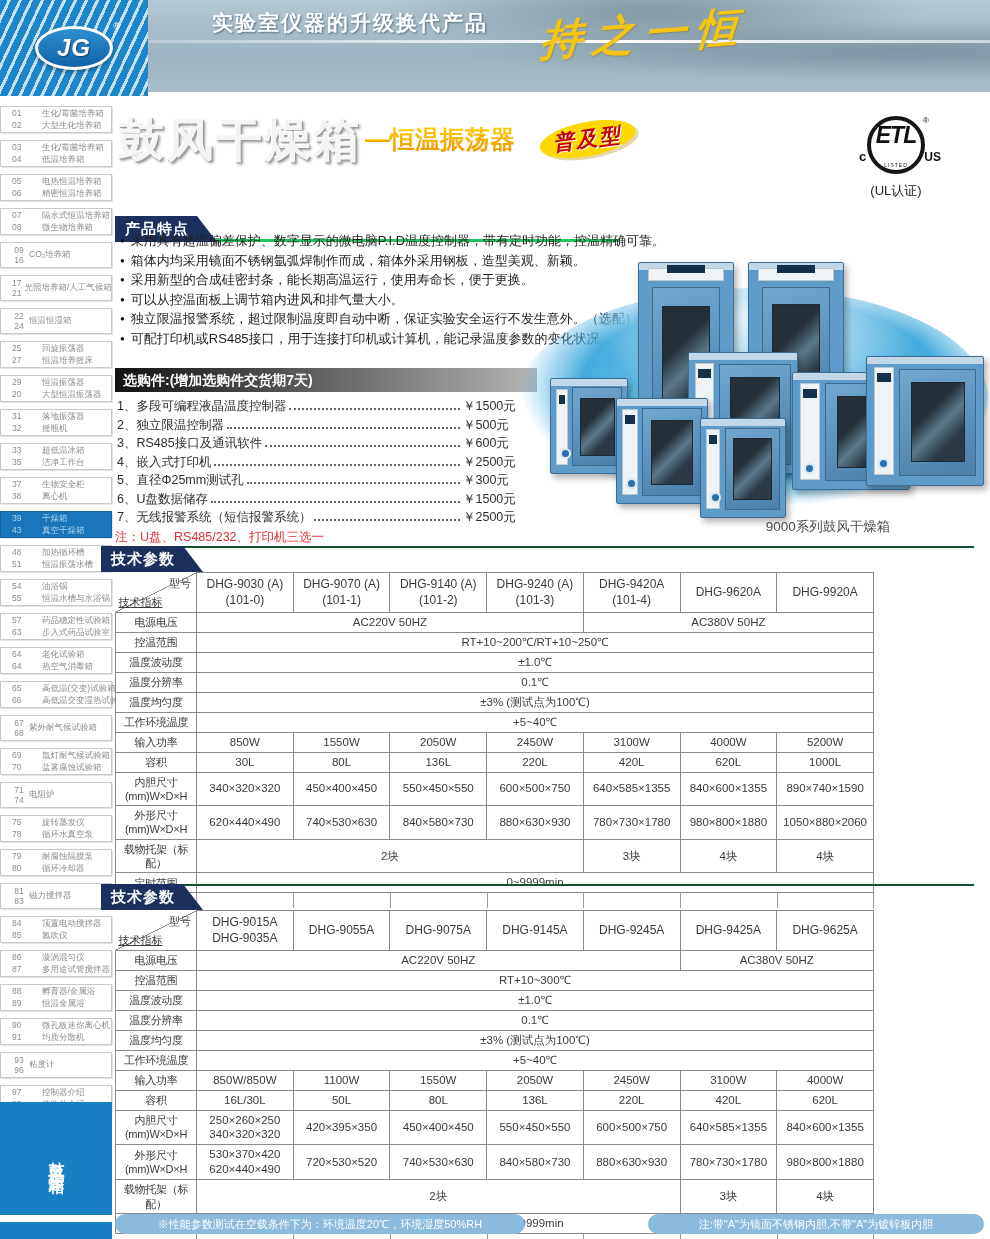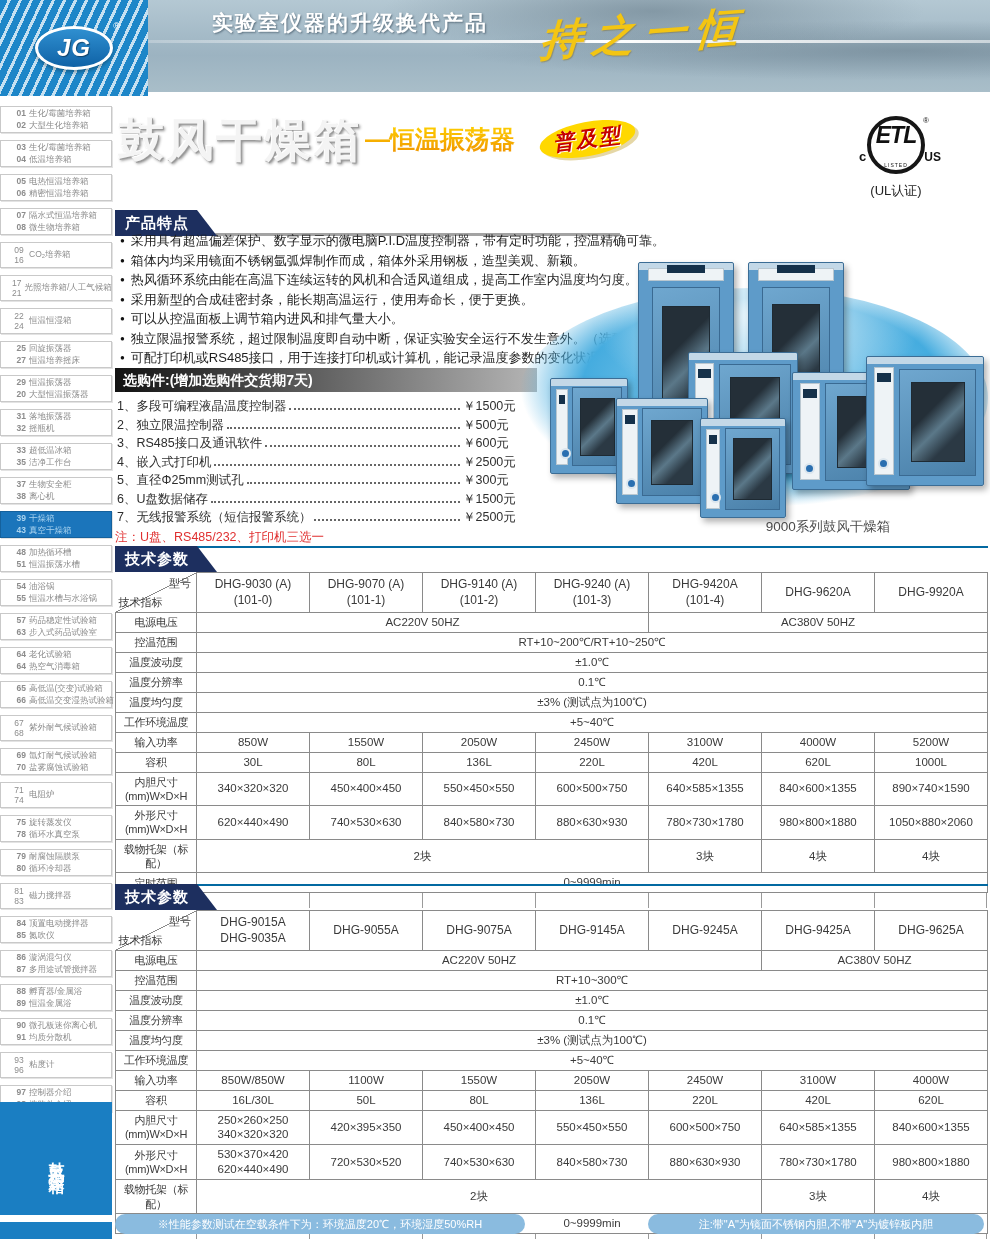--- a/index.html
+++ b/index.html
@@ -33,21 +33,21 @@
   .callig { position:absolute; left:392px; top:6px; font-size:42px; font-weight:bold; font-style:italic;
     font-family:"DejaVu Serif", serif; color:#f3c513; transform:rotate(-4deg) skewX(-8deg);
     letter-spacing:10px; text-shadow:1px 1px 1px rgba(120,90,0,.35); white-space:nowrap; }
 
   
   .sidebar { position:absolute; left:0; top:106px; width:112px; }
   .side-item { width:100%; min-height:26px; background:#fff; border:1px solid #c9c9c9;
     box-shadow:1px 1px 0 #e3e3e3; margin-bottom:7px; padding:1px 2px 1px 11px;
     font-size:8.5px; line-height:11.5px; color:#8c8c8c; }
   .side-item .srow { white-space:nowrap; }
-  .side-item .num { display:inline-block; width:14px; text-align:right; margin-right:3px;font-weight:bold; }
+  .side-item .num { display:inline-block; width:14px; margin-right:16px; }
   .side-item.stacked { display:flex; align-items:center; }
   .side-item.stacked .nums { width:14px; text-align:center; margin-right:3px; line-height:10px; }
   .side-item.stacked .slabel { flex:1; white-space:nowrap; }
   .side-item.active { background:#1b75bb; border-color:#15619c; color:#a9d3ef; }
 
   .v-tab { position:absolute; left:0; top:1102px; width:112px; height:113px; background:#1a7ec2;
     display:flex; align-items:center; justify-content:center; }
   .v-tab span { writing-mode:vertical-rl; color:#fff; font-weight:bold; font-size:16px; letter-spacing:4px; }
   .side-bottom-bar { position:absolute; left:0; top:1222px; width:112px; height:17px; background:#1a7ec2; }
 
@@ -75,22 +75,22 @@
   .cert .reg { position:absolute; right:-8px; top:-4px; font-size:8px; color:#111; }
   .cert .cap { margin-top:8px; font-size:13px; color:#222; }
 
   .intro { position:absolute; left:118px; top:177px; width:720px; font-size:13.5px; color:#2b2b2b; }
 
   
   .sec-bar { position:absolute; height:26px; }
   .sec-tab { position:relative; display:inline-block; height:26px; line-height:25px; padding:0 28px 0 10px;
     background:#1d2f5f; color:#fff; font-weight:bold; font-size:15px; letter-spacing:1px;
     clip-path:polygon(0 0, calc(100% - 20px) 0, 100% 100%, 0 100%); }
-  .features-bar { left:115px; top:210px; width:505px; border-bottom:3px solid #a3a3a3; height:26px; }
-  .spec-bar { left:115px; width:873px; border-top:2px solid #0369a1; }
+  .features-bar { left:115px; top:216px; width:505px; border-bottom:3px solid #22c55e; height:26px; }
+  .spec-bar { left:101px; width:873px; border-top:2px solid #14532d; }
   .spec-bar .sec-tab { margin-top:-2px; }
 
   .features-list { position:absolute; left:120px; top:231px; width:790px; list-style:none; }
   .features-list li { font-size:13px; line-height:19.5px; color:#1e1e1e; white-space:nowrap; }
   .features-list li::before { content:"●"; font-size:8px; vertical-align:2px; margin-right:6px; color:#111; }
 
   
   .options { position:absolute; left:115px; top:368px; width:422px; }
   .opt-head { height:24px; line-height:24px; padding-left:8px; color:#fff; font-weight:bold; font-size:14px;
     background:linear-gradient(to right,#121212,#b5b5b5); }
@@ -116,30 +116,30 @@
     background:linear-gradient(160deg,#6fa7cf,#4a80a9); border:1px solid #3a6a92; }
   .oven .win { position:absolute; left:14%; right:14%; top:12%; bottom:12%;
     background:linear-gradient(135deg,#242f38 35%, #5b7889 55%, #2b3944 75%); border:1px solid #1e2a33; }
   .oven.tall .panel { left:10%; right:10%; width:auto; top:5px; height:13px; bottom:auto; }
   .oven.tall .disp { left:30%; right:30%; top:2px; height:8px; }
   .oven.tall .door { left:14%; right:14%; top:24px; bottom:6%; }
   .photo-caption { position:absolute; left:140px; right:20px; bottom:-4px; text-align:center;
     font-size:13.5px; color:#4a4a4a; }
 
   
-  .spec-wrap { position:absolute; left:115px; width:873px; }
+  .spec-wrap { position:absolute; left:115px; width:759px; }
   table.spec { width:100%; border-collapse:collapse; table-layout:fixed; background:#fff; }
   table.spec th, table.spec td { border:1px solid #8a8a8a; font-weight:normal; color:#3a3a3a;
     text-align:center; vertical-align:middle; padding:2px 1px; font-size:11.5px; line-height:1.3;
     white-space:pre-line; }
   table.spec thead th { height:40px; font-size:12px; }
   table.spec th.diag { position:relative; border-top:none; border-left:none;
     background:linear-gradient(to bottom right, rgba(0,0,0,0) 49.4%, #8a8a8a 49.4% 50.6%, rgba(0,0,0,0) 50.6%); }
   table.spec th.diag .ct { position:absolute; top:3px; right:5px; font-size:11px; }
-  table.spec th.diag .cb { position:absolute; bottom:3px; left:3px; font-size:11px; }
+  table.spec th.diag .cb { position:absolute; bottom:3px; left:3px; font-size:11px;text-decoration:underline; }
   table.spec th.rlabel { font-size:11px; letter-spacing:-0.3px; }
   table.spec tr.std td, table.spec tr.std th { height:19px; }
   .ticks { display:flex; height:15px; margin-left:81px; }
   .ticks span { width:113px; border-left:1px solid #9a9a9a; }
   .ticks span:last-child { border-right:1px solid #9a9a9a; }
 
   
   .pill { position:absolute; top:1214px; height:20px; line-height:20px; border-radius:10px;
     background:#8abbdf; color:#fff; font-size:11px; text-align:center; }
   .pill1 { left:115px; width:410px; }
@@ -329,21 +329,20 @@
     <div class="cap">(UL认证)</div>
   </div>
 
 
   <div class="sec-bar features-bar">
     <span class="sec-tab">产品特点</span>
   </div>
   <ul class="features-list" id="features-list">
       <li>采用具有超温偏差保护、数字显示的微电脑P.I.D温度控制器，带有定时功能，控温精确可靠。</li>
       <li>箱体内均采用镜面不锈钢氩弧焊制作而成，箱体外采用钢板，造型美观、新颖。</li>
-      <li>热风循环系统由能在高温下连续运转的风机和合适风道组成，提高工作室内温度均匀度。</li>
       <li>采用新型的合成硅密封条，能长期高温运行，使用寿命长，便于更换。</li>
       <li>可以从控温面板上调节箱内进风和排气量大小。</li>
       <li>独立限温报警系统，超过限制温度即自动中断，保证实验安全运行不发生意外。（选配）</li>
       <li>可配打印机或RS485接口，用于连接打印机或计算机，能记录温度参数的变化状况。（选配）</li>
     </ul>
 
   <div class="options">
     <div class="opt-head">选购件:(增加选购件交货期7天)</div>
     <div class="opt-body" id="options-list">
         <div class="opt-row">

